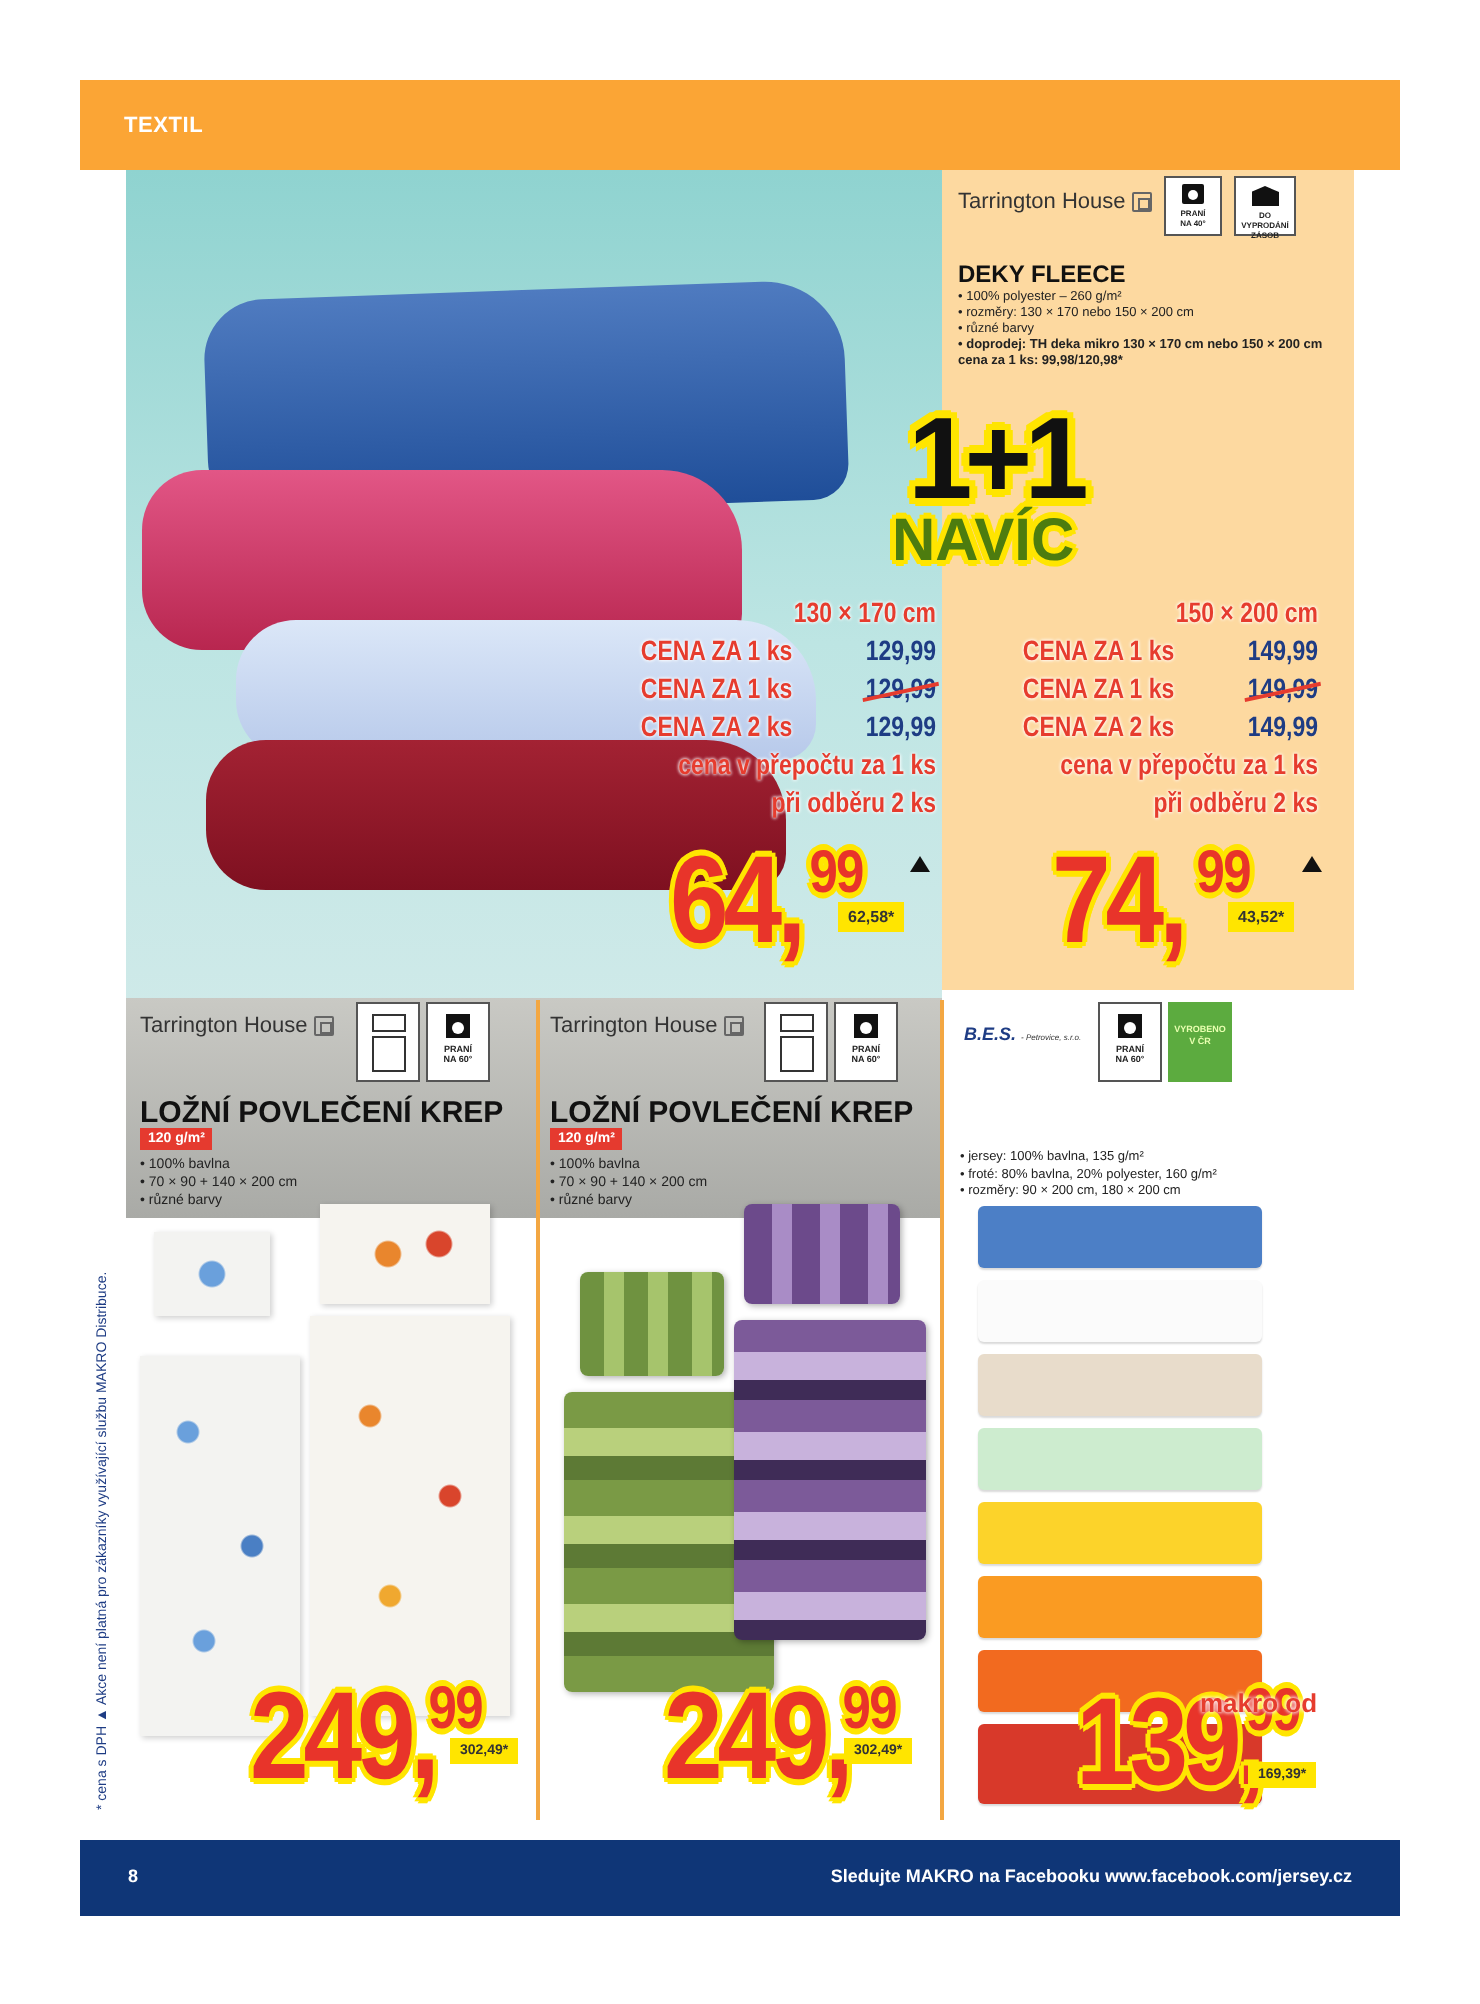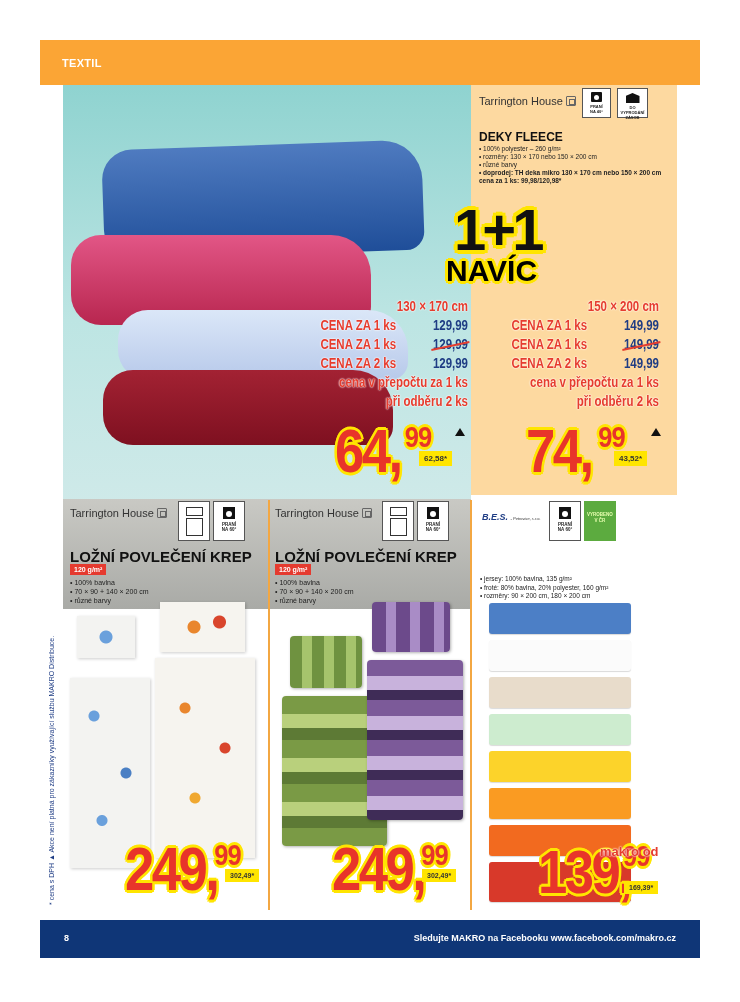--- a/index.html
+++ b/index.html
@@ -128,21 +128,21 @@
     </div>
     <div class="vat" style="left:143px;top:366px">43,52*</div>
     <div class="triangle" style="left:180px;top:343px"></div>
   </div>
 </div>
 
 <div class="navic">
   <div style="position:absolute;left:14px;top:0;font-weight:bold;font-size:58px;line-height:60px;letter-spacing:-4px;text-shadow:3px 3px 0 #ffe500,-3px -3px 0 #ffe500,3px -3px 0 #ffe500,-3px 3px 0 #ffe500,0 4px 0 #ffe500,0 -4px 0 #ffe500,4px 0 0 #ffe500,-4px 0 0 #ffe500">
     <span style="color:#111">1+1</span>
   </div>
-  <div style="position:absolute;left:6px;top:55px;font-weight:bold;font-size:30px;line-height:32px;color:#000000;letter-spacing:0px;text-shadow:2px 2px 0 #ffe500,-2px -2px 0 #ffe500,2px -2px 0 #ffe500,-2px 2px 0 #ffe500,0 3px 0 #ffe500,0 -3px 0 #ffe500,3px 0 0 #ffe500,-3px 0 0 #ffe500">NAVÍC</div>
+  <div style="position:absolute;left:6px;top:55px;font-weight:bold;font-size:30px;line-height:32px;color:#4d7c0f;letter-spacing:0px;text-shadow:2px 2px 0 #ffe500,-2px -2px 0 #ffe500,2px -2px 0 #ffe500,-2px 2px 0 #ffe500,0 3px 0 #ffe500,0 -3px 0 #ffe500,3px 0 0 #ffe500,-3px 0 0 #ffe500">NAVÍC</div>
 </div>
 
 <div class="divider" style="left:268px;top:500px;height:410px"></div>
 <div class="divider" style="left:470px;top:500px;height:410px"></div>
 
 <div style="position:absolute;left:65px;top:498px;width:200px;height:410px">
   <div class="brand" style="position:absolute;left:5px;top:9px">
     <span>Tarrington House</span>
       <span class="house-icon"></span>
   </div>
@@ -216,14 +216,14 @@
 <div class="sheet" style="top:825px;background:#f26a1f"></div>
 <div class="sheet" style="top:862px;height:40px;background:#d8392a"></div>
 <div class="bigprice" style="left:538px;top:841px;z-index:3"><span>139,</span><span class="cents" style="left:100px;top:0px">99</span></div>
 <div class="vat" style="left:624px;top:881px;font-size:7px;z-index:4">169,39*</div>
 <div class="red" style="position:absolute;left:600px;top:844px;font-weight:bold;font-size:13px;z-index:4">makro od</div>
 
 <div class="sidenote">* cena s DPH      ▲ Akce není platná pro zákazníky využívající službu MAKRO Distribuce.</div>
 
 <div class="footer">
   <span class="pg">8</span>
-  <span class="fb">Sledujte MAKRO na Facebooku www.facebook.com/makro.cz</span>
+  <span class="fb">Sledujte MAKRO na Facebooku www.facebook.com/jersey.cz</span>
 </div>
 
 </body></html>

